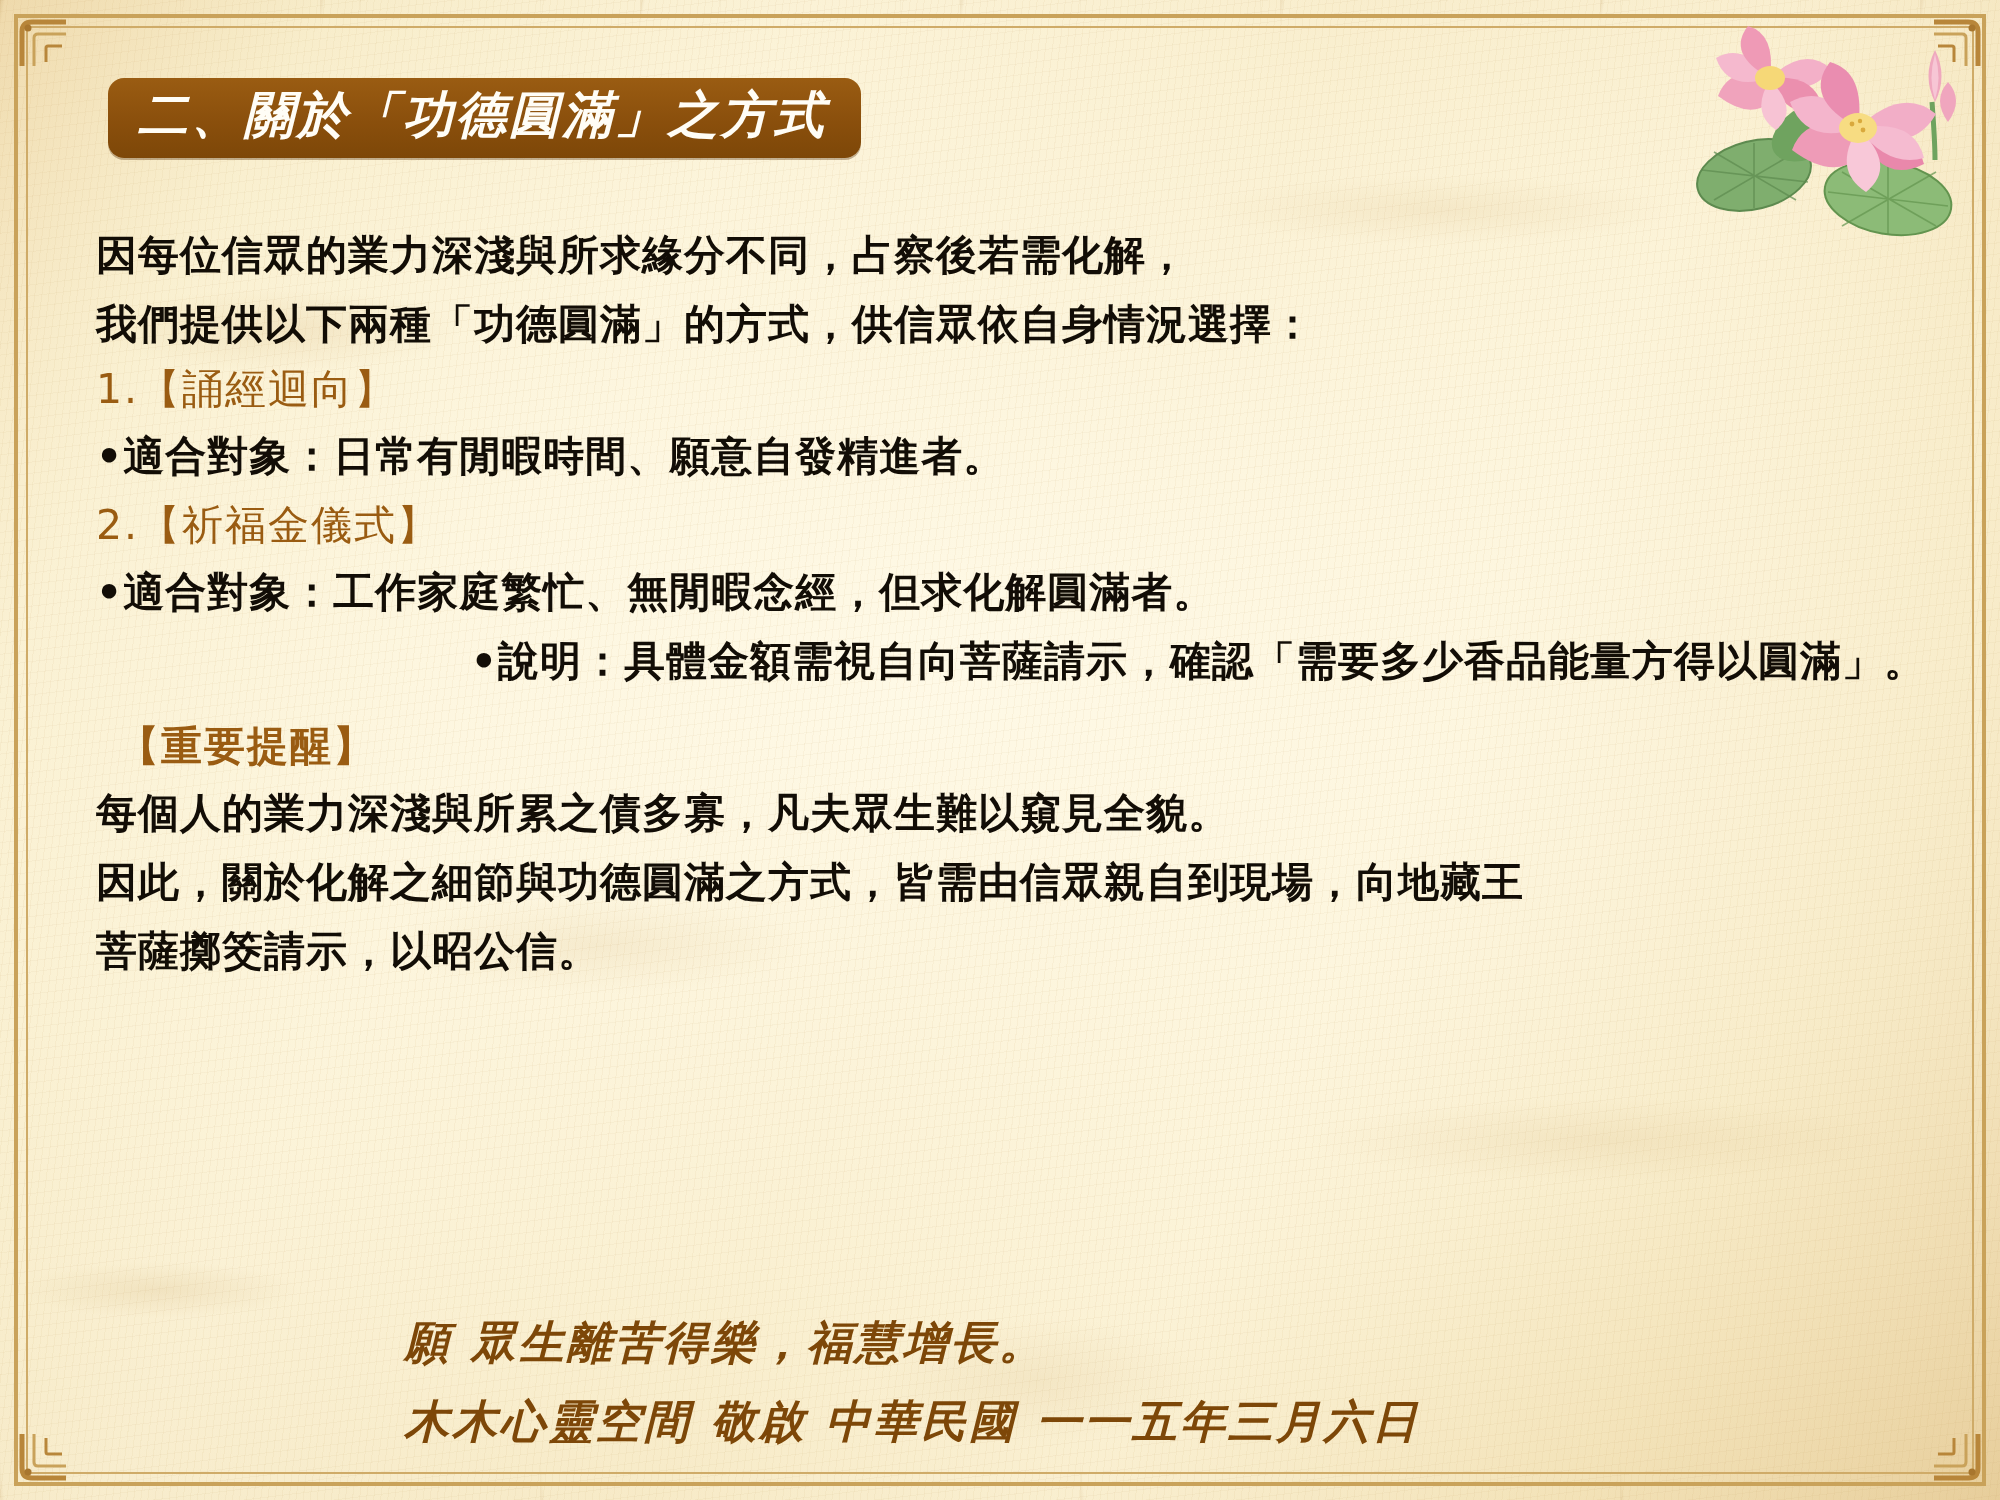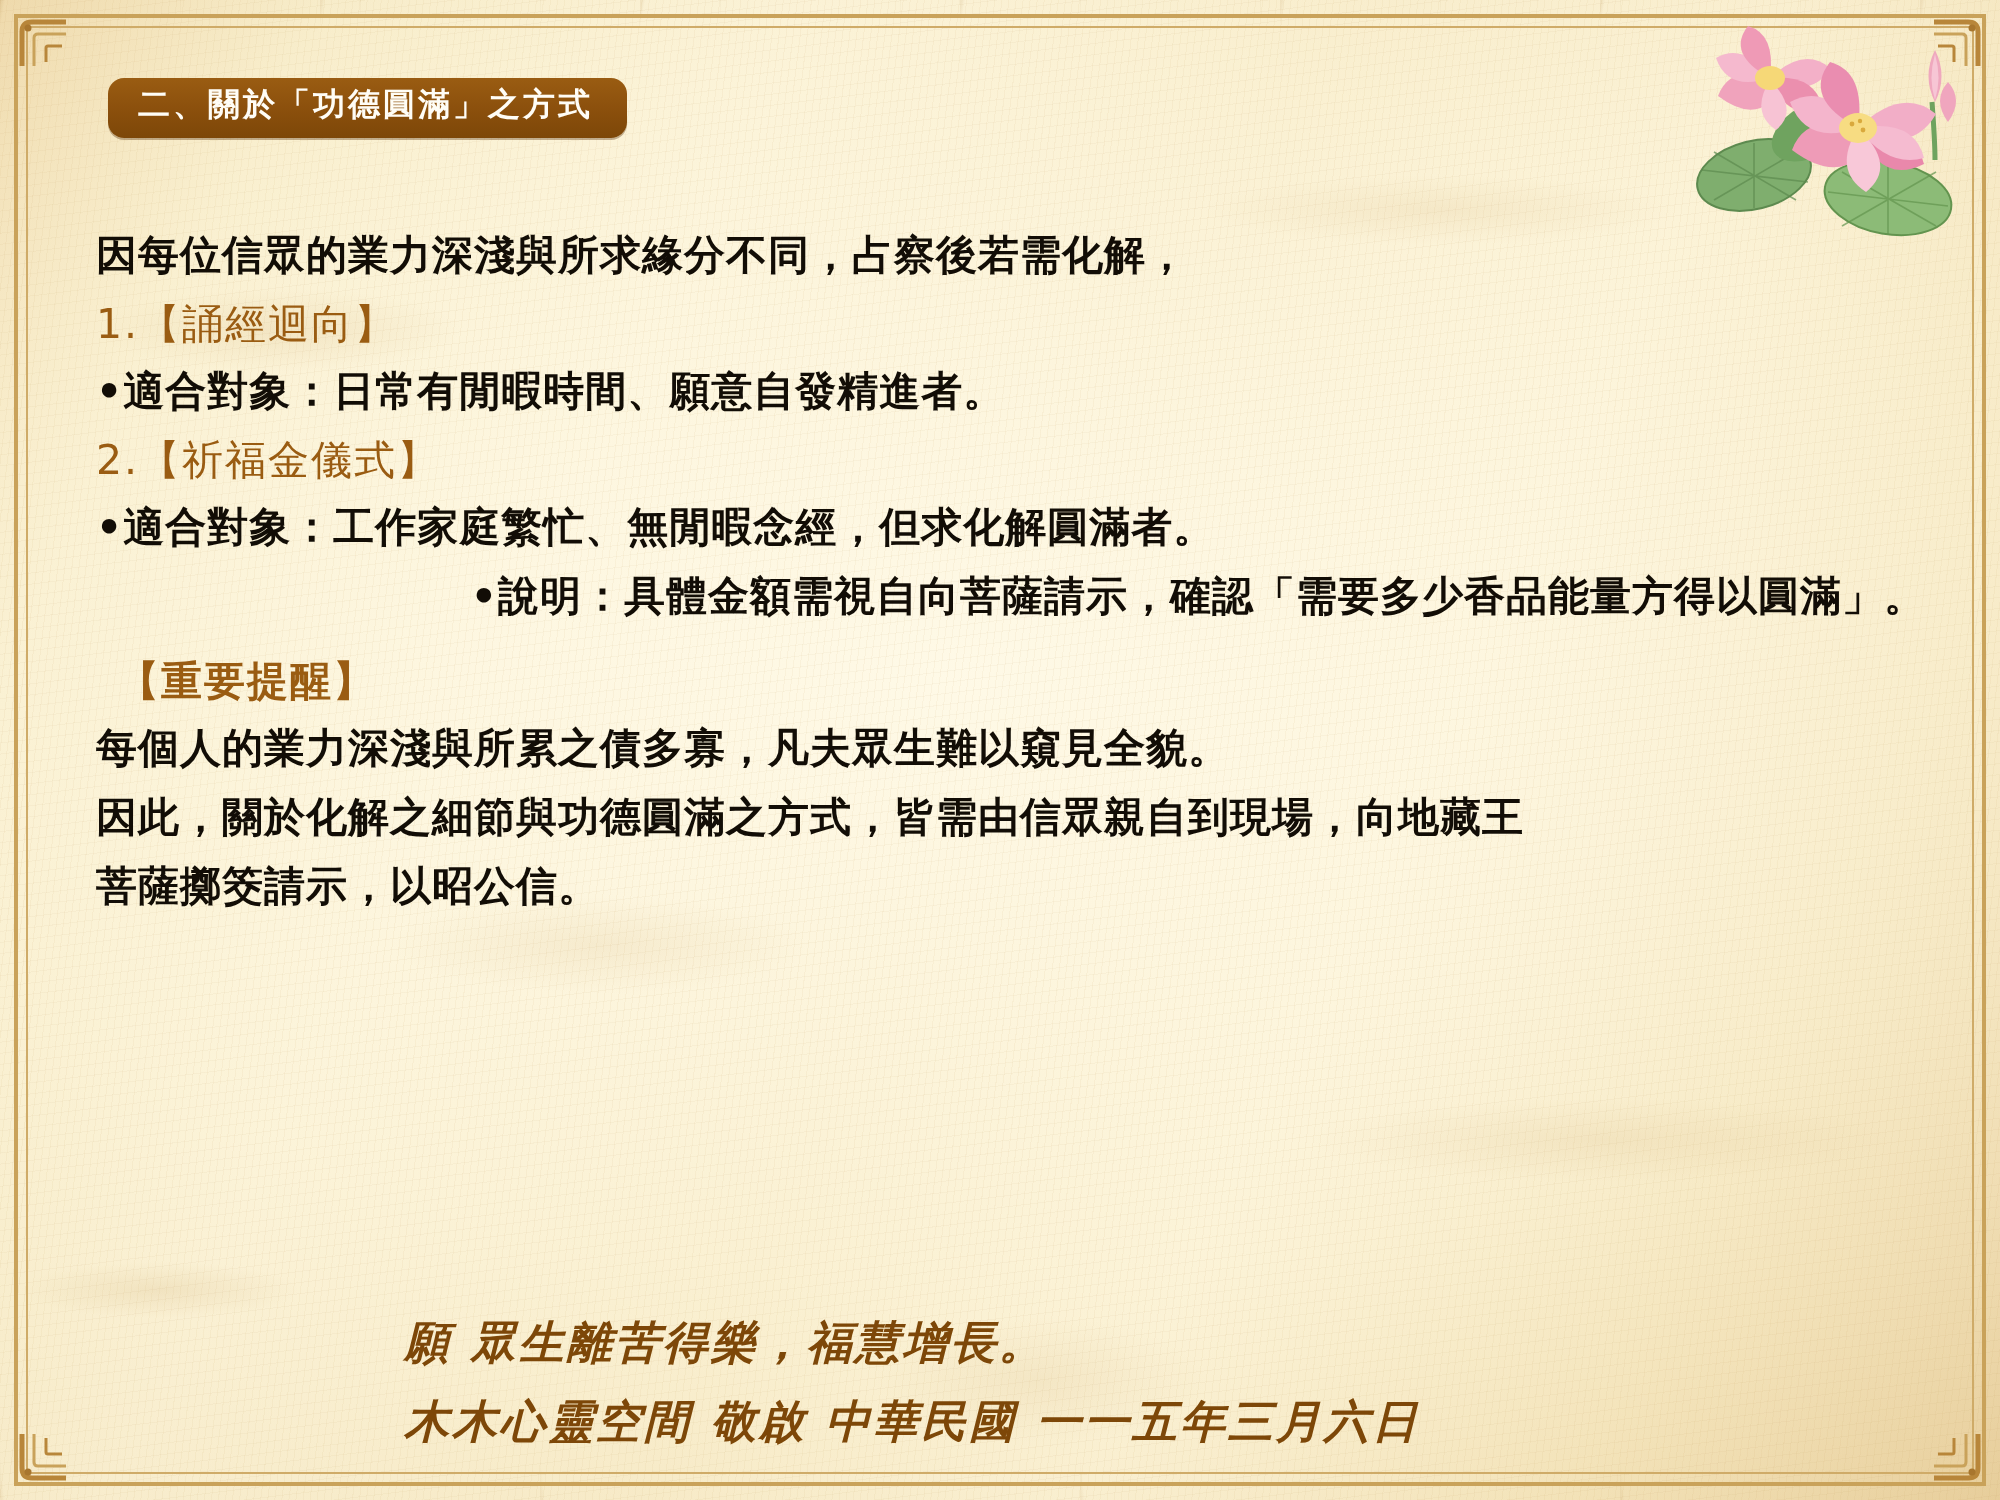--- a/index.html
+++ b/index.html
@@ -91,27 +91,28 @@
     position: absolute;
     left: 108px;
     top: 78px;
   }
   .title-pill {
     display: inline-block;
     background: linear-gradient(180deg, #9a5c12 0%, #8a4f0c 55%, #7d4708 100%);
     color: #fffdf6;
     border-radius: 16px;
     padding: 9px 34px 15px 30px;
-    font-size: 32px;
+    font-size: 50px;
     line-height: 1.12;
     font-weight: 700;
     letter-spacing: 3px;
     font-family: "DejaVu Sans", "Liberation Sans", sans-serif;
     box-shadow: 0 2px 0 rgba(90,50,10,0.35);
     white-space: nowrap;
+    font-style: italic;
   }
 
   .body {
     position: absolute;
     left: 96px;
     top: 235px;
     width: 1830px;
   }
 
   .ln {
@@ -267,20 +268,21 @@
       </g>
     </svg>
   </div>
 
   <div class="title-wrap">
     <div class="title-pill">二、關於「功德圓滿」之方式</div>
   </div>
 
   <div class="body">
     <p class="ln">因每位信眾的業力深淺與所求緣分不同，占察後若需化解，</p>
+    <p class="ln gap-sm">我們提供以下兩種「功德圓滿」的方式，供信眾依自身情況選擇：</p>
 
     <p class="head-num">1.【誦經迴向】</p>
     <p class="ln">•適合對象：日常有閒暇時間、願意自發精進者。</p>
 
     <p class="head-num">2.【祈福金儀式】</p>
     <p class="ln">•適合對象：工作家庭繁忙、無閒暇念經，但求化解圓滿者。</p>
     <p class="ln gap-lg">•說明：具體金額需視自向菩薩請示，確認「需要多少香品能量方得以圓滿」。</p>
 
     <p class="notice-head">【重要提醒】</p>
     <p class="ln">每個人的業力深淺與所累之債多寡，凡夫眾生難以窺見全貌。</p>

